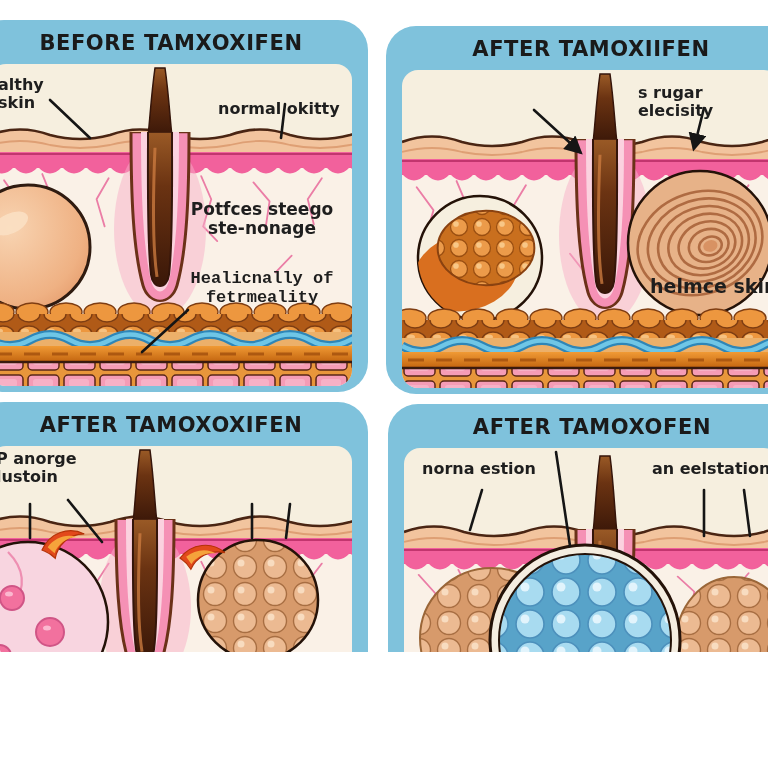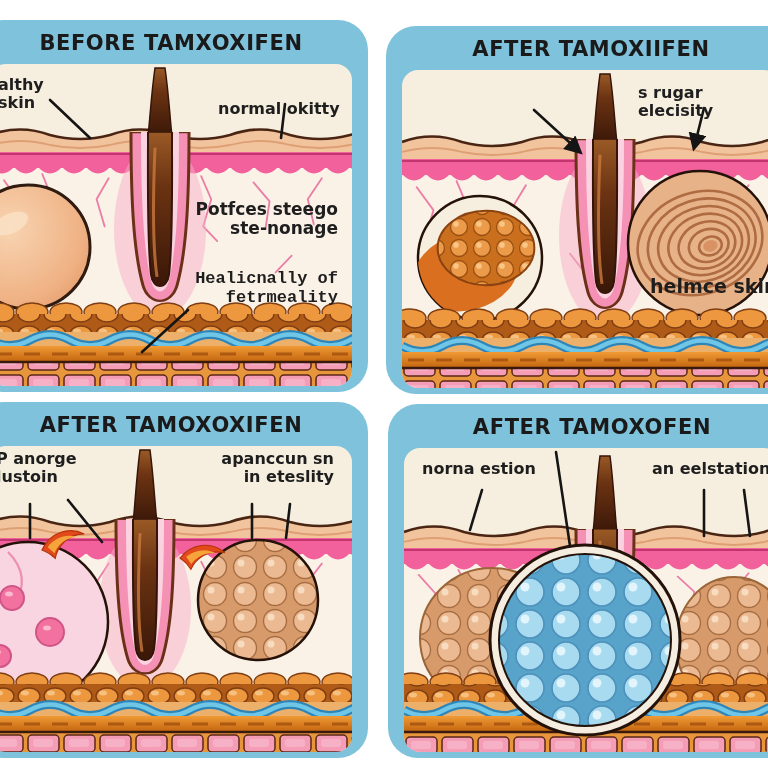--- a/index.html
+++ b/index.html
@@ -1,27 +1,27 @@
 <!DOCTYPE html>
 <html style="--blue: #7FC2DC; --cream: #F6EFDF; --titlecol: #1A1A1A; --labelcol: #1E1E1E;"><head>
 <meta charset="utf-8">
 <style>
   html,body{margin:0;padding:0;background:#fff;}
-  .canvas{position:relative;width:768px;height:768px;background:#fff;overflow:hidden;
+  .canvas{position:relative;width:768px;height:652px;background:#fff;overflow:hidden;
           font-family:"DejaVu Sans","Liberation Sans",sans-serif;}
   .panel{position:absolute;background:var(--blue,#7FC2DC);border-radius:30px;}
   .title{position:absolute;top:0;left:0;right:0;height:46px;display:flex;align-items:center;
          justify-content:center;font-weight:bold;font-size:21px;letter-spacing:.6px;
          color:var(--titlecol,#1A1A1A);}
   .content{position:absolute;left:16px;right:16px;top:44px;bottom:6px;
            background:var(--cream,#F6EFDF);border-radius:16px;overflow:hidden;}
   .scene{position:absolute;inset:0;width:100%;height:100%;display:block;}
   .lbl{position:absolute;font-weight:bold;color:var(--labelcol,#1E1E1E);
        font-size:16px;line-height:1.12;}
-  .ctr{text-align:right;}
+  .ctr{text-align:center;}
   .big{font-size:17px;}
 </style>
 </head>
 <body>
 
 <svg width="0" height="0" style="position:absolute" aria-hidden="true">
   <defs>
     <linearGradient id="hairG" x1="0" y1="0" x2="0" y2="1">
       <stop offset="0" stop-color="#9A5A26"></stop>
         <stop offset="0.35" stop-color="#6B3312"></stop>
@@ -249,21 +249,20 @@
           <rect x="0" y="270" width="362" height="16" fill="url(#orgG2)"></rect>
           <path d="M6,278 h362" stroke="#A14F0D" stroke-width="3" stroke-dasharray="16 12" fill="none" opacity="0.8"></path>
           <rect x="0" y="286" width="362" height="20" fill="url(#brickP)"></rect>
           <path d="M0,286 h362" stroke="#3A1A0E" stroke-width="2.5" fill="none"></path>
           <path d="M40,58 L40,92" stroke="#151515" stroke-width="2.6" stroke-linecap="round" fill="none"></path>
           <path d="M78,54 L112,96" stroke="#151515" stroke-width="2.6" stroke-linecap="round" fill="none"></path>
           <path d="M262,58 L262,92" stroke="#151515" stroke-width="2.6" stroke-linecap="round" fill="none"></path>
           <path d="M300,58 L296,92" stroke="#151515" stroke-width="2.6" stroke-linecap="round" fill="none"></path>
         </svg>
       <div class="lbl" style="left:6px;top:4px;width:86px;">P anorge lustoin</div>
-      <div class="lbl ctr" style="left:222px;top:4px;width:122px;">apanccun sn in eteslity</div>
     </div>
   </section>
 
   <section class="panel" style="left:388px;top:404px;width:408px;height:354px;">
     <div class="title">AFTER TAMOXOFEN</div>
     <div class="content">
       <svg id="sc3" class="scene" preserveAspectRatio="none" viewBox="0 0 376 304">
           <rect x="0" y="112" width="376" height="124" fill="#FAF1E7"></rect>
           <use href="#veinsSym" x="0" y="120" width="376" height="110" opacity="0.9"></use>
           <path d="M0,84 q30,-11 60,0 q30,8 60,0 q30,-11 60,0 q30,8 60,0 q30,-11 60,0 q30,8 60,0 q30,-11 60,0 L376,105 L0,105 Z" fill="#F2C49E"></path>

